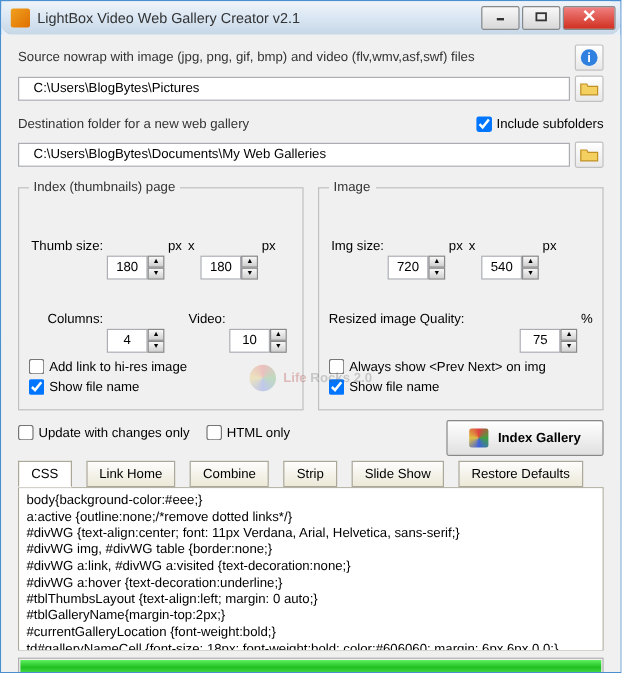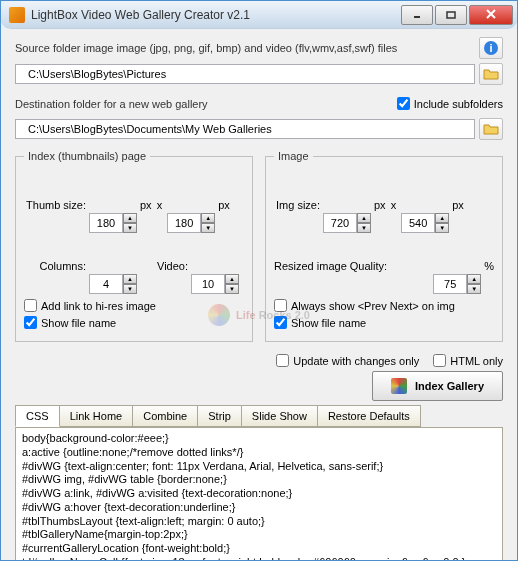--- a/index.html
+++ b/index.html
@@ -27,23 +27,23 @@
 .twocol fieldset { flex: 1; }
 .fieldrow { display: flex; align-items: center; margin: 5px 0; gap: 3px; }
 .fieldrow .lbl { text-align: right; }
 .spin { display: flex; margin-top: 36px; }
 .spin input { width: 34px; height: 20px; border: 1px solid #abadb3; text-align: center; }
 .spin .arrows { width: 14px; display: flex; flex-direction: column; }
 .spin .arrows button { flex: 1; border: 1px solid #888; background: linear-gradient(180deg,#f8f8f8,#d0d0d0); font-size: 6px; line-height: 1; padding: 0; cursor:pointer; }
 .link { color: #0040c0; text-decoration: underline; cursor:pointer; }
 .bigbtn { height: 30px; padding: 0 18px; border: 1px solid #888; background: linear-gradient(180deg,#fff,#e0e0e0); border-radius: 2px; font-weight: bold; font-size: 12px; display: flex; align-items: center; gap: 8px; cursor:pointer; }
 .bigbtn .ic { width: 16px; height: 16px; background: conic-gradient(#e04040,#40a040,#4060e0,#e0c040,#e04040); border-radius:2px; }
-.toprow { display: flex; align-items: flex-end; margin: 8px 0 4px; flex-direction: column; }
+.toprow { display: flex; align-items: flex-start; margin: 8px 0 4px; }
 .toprow .left { flex: 1; display: flex; align-items: center; gap: 14px; }
-.tabs { display: flex; margin-top: 2px; }
+.tabs { display: flex; margin-top: 2px; gap: 13px; }
 .tab { padding: 4px 10px; border: 1px solid #aca899; background: linear-gradient(180deg,#fdfdfd,#ece9d8); margin-right: -1px; cursor:pointer; }
 .tab.active { background: #fff; border-bottom: 1px solid #fff; z-index: 1; position: relative; }
 .code { border: 1px solid #aca899; background: #fff; height: 136px; overflow: auto; padding: 4px 6px; font-family: Tahoma, sans-serif; font-size: 11px; line-height: 1.25; white-space: pre; }
 .watermark { position: absolute; left: 50%; top: 275px; transform: translateX(-50%); opacity: 0.28; font-size: 22px; font-weight: bold; display: flex; align-items: center; gap: 6px; pointer-events: none; z-index: 5; }
 .watermark .g { width: 22px; height: 22px; border-radius: 50%; background: conic-gradient(#e04040,#40a040,#4060e0,#e0c040,#e04040); }
 .watermark .t1 { color: #b03030; } .watermark .t2 { color: #606060; }
 .progress { height: 16px; border: 1px solid #b0b0b0; margin-top: 6px; background: #f0f0f0; padding: 1px; }
 .progress .bar { height: 100%; background: linear-gradient(180deg,#60f060,#20c020,#50e050); }
 svg { overflow: visible; }
 </style>
@@ -68,21 +68,21 @@
     </div>
   </div>
 
   <div class="content" style="position:relative">
     <div class="watermark">
       <span class="g"></span>
       <span><span class="t1">Life</span> <span class="t2">Rocks 2.0</span></span>
     </div>
 
     <div class="row">
-      <span class="label" style="flex:1">Source folder image image (jpg, png, gif, bmp) and video (flv,wmv,asf,swf) files</span>
+      <span class="label" style="flex:1">Source nowrap with image (jpg, png, gif, bmp) and video (flv,wmv,asf,swf) files</span>
       <span class="iconbtn">
           <svg width="16" height="16">
             <circle cx="8" cy="8" r="7" fill="#3080e0"></circle>
             <text x="8" y="12" text-anchor="middle" fill="#fff" font-weight="bold" font-size="11" font-family="Georgia">i</text>
           </svg>
         </span>
     </div>
     <div class="row">
       <input class="text" value="C:\Users\BlogBytes\Pictures" style="">
       <span class="iconbtn">

